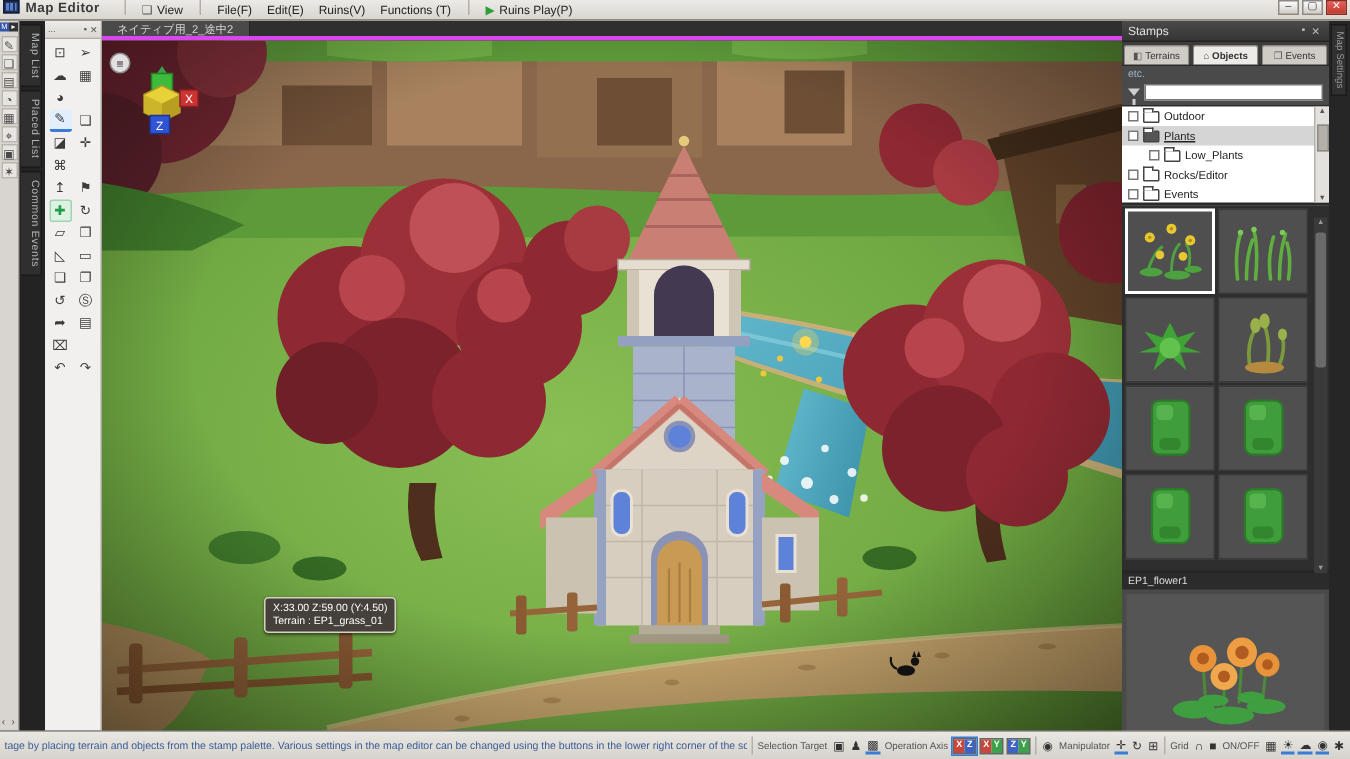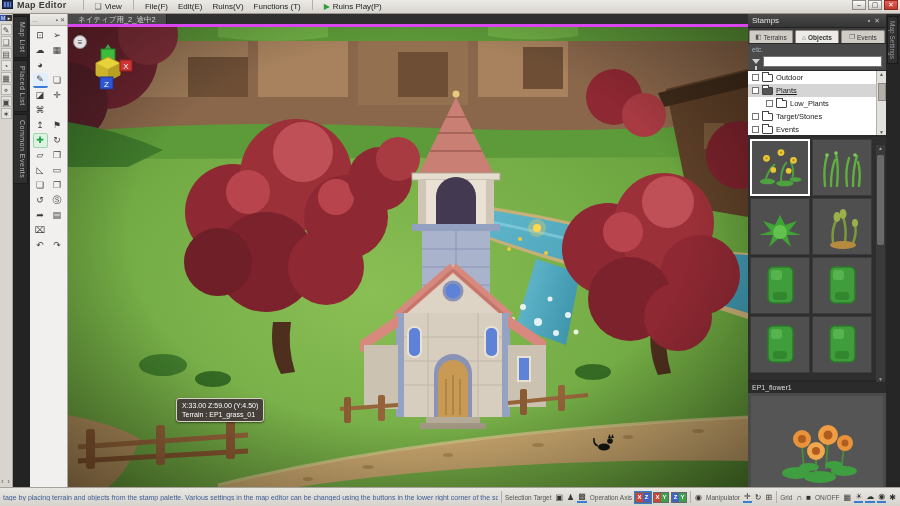--- a/index.html
+++ b/index.html
@@ -517,21 +517,21 @@
         <span>Plants</span>
       </div>
       <div class="tree-row child">
         <span class="cb"></span>
         <span class="folder"></span>
         <span>Low_Plants</span>
       </div>
       <div class="tree-row">
         <span class="cb"></span>
         <span class="folder"></span>
-        <span>Target/Stones</span>
+        <span>Rocks/Editor</span>
       </div>
       <div class="tree-row">
         <span class="cb"></span>
         <span class="folder"></span>
         <span>Events</span>
       </div>
       <div class="tree-scroll">
         <span>▲</span>
         <div class="tree-thumb"></div>
         <span style="margin-top:auto">▼</span>

